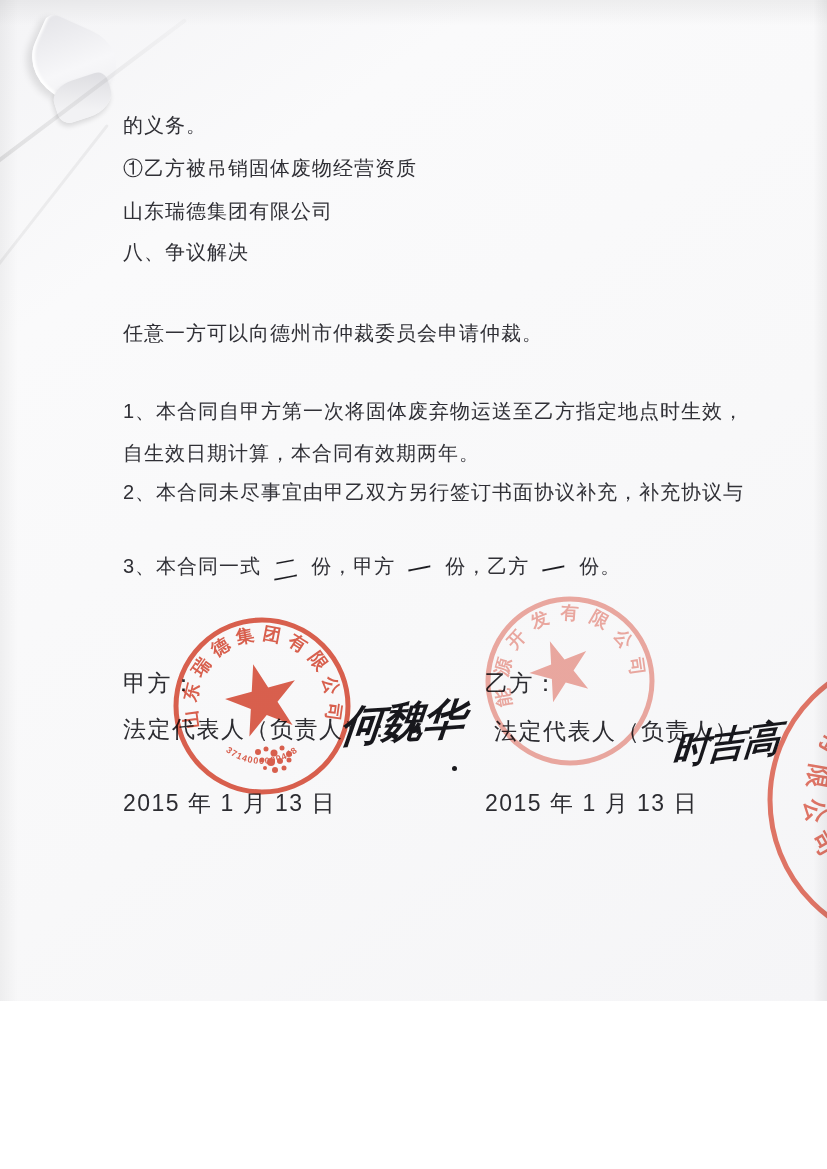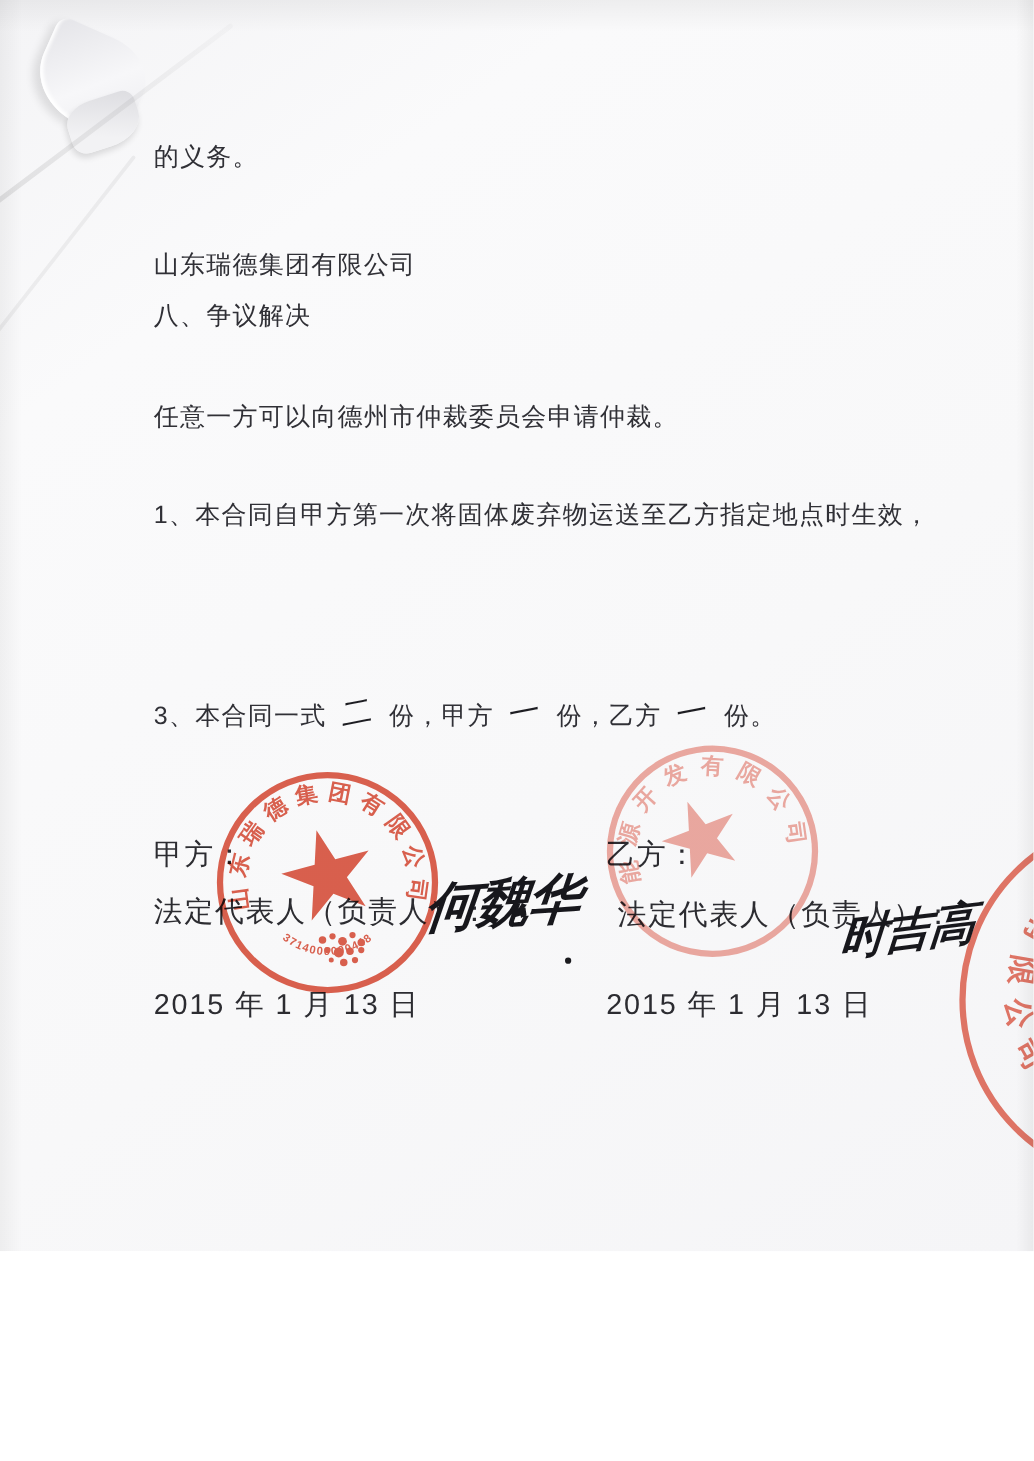--- a/index.html
+++ b/index.html
@@ -23,21 +23,21 @@
     box-shadow:-2px 3px 5px rgba(0,0,0,0.12);}
   .fold-line-a{position:absolute;left:-48px;top:96px;width:260px;height:4px;
     background:linear-gradient(90deg,rgba(0,0,0,0.10),rgba(0,0,0,0.02));
     transform:rotate(-37deg);border-radius:2px;}
   .fold-line-b{position:absolute;left:-70px;top:210px;width:220px;height:3px;
     background:rgba(0,0,0,0.05);transform:rotate(-52deg);border-radius:2px;}
 
   .doc-line{position:absolute;left:123px;font-size:20px;letter-spacing:1px;
     white-space:nowrap;color:#303036;z-index:1;}
   .indent{padding-left:44px;}
-  .copies{display:flex;align-items:flex-end;}
+  .copies{display:flex;align-items:flex-start;}
   .copies span{display:inline-block;}
   .hw{font-size:25px;font-weight:500;color:#1d1d22;margin:0 12px;
     transform:rotate(-11deg) skewX(-8deg);}
 
   .sig-label{position:absolute;font-size:23px;letter-spacing:1.5px;
     white-space:nowrap;color:#2c2c31;z-index:1;}
   .signature{position:absolute;white-space:nowrap;color:#17171c;z-index:3;
     font-style:italic;font-weight:600;}
   .sig-a{left:340px;top:694px;font-size:43px;letter-spacing:-2px;
     transform:rotate(-4deg) skewX(-10deg);}
@@ -63,24 +63,27 @@
 <body>
 
 <div class="page">
 
   <div class="crumple-a"></div>
   <div class="crumple-b"></div>
   <div class="fold-line-a"></div>
   <div class="fold-line-b"></div>
 
   <div class="doc-line" style="top:112px">的义务。</div>
+  <div class="doc-line" style="top:155px">①乙方被吊销固体废物经营资质</div>
   <div class="doc-line" style="top:198px">山东瑞德集团有限公司</div>
   <div class="doc-line" style="top:239px">八、争议解决</div>
   <div class="doc-line" style="top:320px">任意一方可以向德州市仲裁委员会申请仲裁。</div>
   <div class="doc-line" style="top:398px">1、本合同自甲方第一次将固体废弃物运送至乙方指定地点时生效，</div>
+  <div class="doc-line" style="top:440px">自生效日期计算，本合同有效期两年。</div>
+  <div class="doc-line" style="top:479px">2、本合同未尽事宜由甲乙双方另行签订书面协议补充，补充协议与</div>
 
   <div class="doc-line copies" style="top:553px">
     <span>3、本合同一式</span>
     <span class="hw">二</span>
     <span>份，甲方</span>
     <span class="hw">一</span>
     <span>份，乙方</span>
     <span class="hw">一</span>
     <span>份。</span>
   </div>

